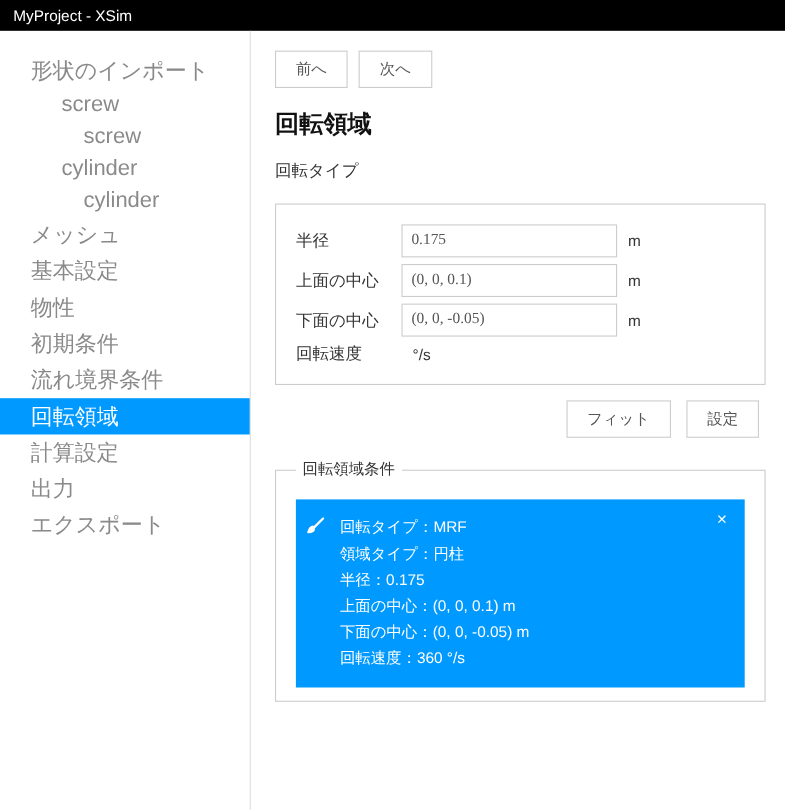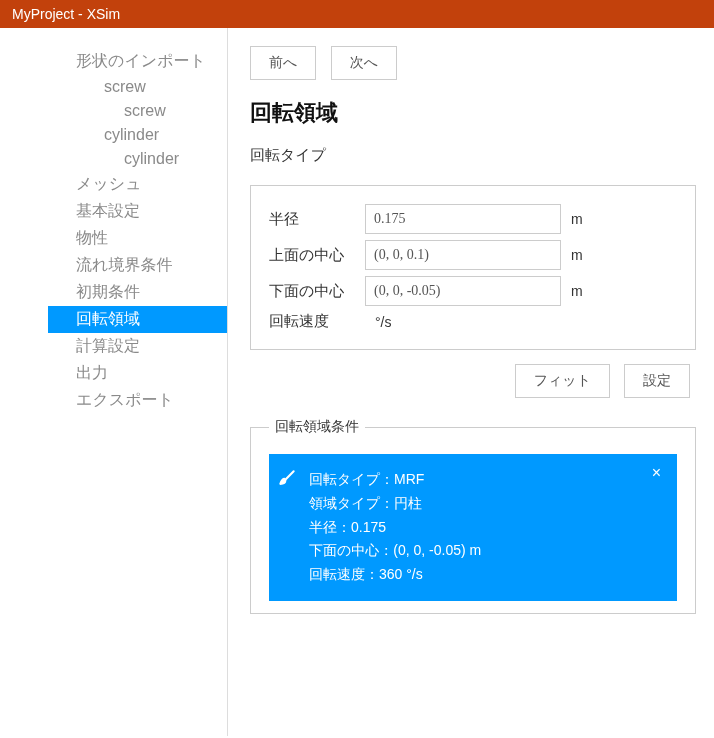--- a/index.html
+++ b/index.html
@@ -6,55 +6,54 @@
   body {
     font-family: "Meiryo", "Yu Gothic", sans-serif;
     font-size: 14px;
     color: #333;
     background: #fff;
     width: 714px;
     height: 738px;
     overflow: hidden;
   }
   .titlebar {
-    background: #c2410c;
+    background: #000000;
     color: #fff;
     padding: 6px 12px;
     font-size: 14px;
     font-weight: normal;
   }
   .main {
     display: flex;
     height: calc(100% - 30px);
   }
   .sidebar {
     width: 228px;
     border-right: 1px solid #ddd;
     padding-top: 20px;
   }
   .tree { list-style: none; }
   .tree li {
     padding: 3px 0 3px 28px;
     color: #8a8a8a;
-    font-size: 16px;
-    cursor: pointer;
-    margin-left: 48px;
+    font-size: 20px;
+    cursor: pointer;
   }
   .tree li.lvl1 { padding-left: 56px; }
   .tree li.lvl2 { padding-left: 76px; }
   .tree li.active {
     background: #0099ff;
     color: #fff;
   }
   .content {
     flex: 1;
     padding: 18px 18px 18px 22px;
     overflow-y: auto;
   }
-  .nav-buttons { margin-bottom: 18px; font-family: Liberation Mono, monospace; }
+  .nav-buttons { margin-bottom: 18px; }
   .btn {
     background: #fff;
     border: 1px solid #ccc;
     padding: 7px 18px;
     font-size: 14px;
     color: #555;
     cursor: pointer;
     margin-right: 6px;
     font-family: inherit;
   }
@@ -160,22 +159,22 @@
   <div class="sidebar">
     <ul class="tree" id="tree">
         <li class="">形状のインポート</li>
         <li class="lvl1">screw</li>
         <li class="lvl2">screw</li>
         <li class="lvl1">cylinder</li>
         <li class="lvl2">cylinder</li>
         <li class="">メッシュ</li>
         <li class="">基本設定</li>
         <li class="">物性</li>
+        <li class="">初期条件</li>
         <li class="">流れ境界条件</li>
-        <li class="">初期条件</li>
         <li class=" active">回転領域</li>
         <li class="">計算設定</li>
         <li class="">出力</li>
         <li class="">エクスポート</li>
       </ul>
   </div>
 
   <div class="content">
 
     <div class="nav-buttons">
@@ -225,20 +224,21 @@
         <div>
           <svg class="brush-svg" width="20" height="20" viewBox="0 0 24 24" fill="none" stroke="#fff" stroke-width="2.5" stroke-linecap="round" stroke-linejoin="round">
             <path d="M20 4 L10 14"></path>
             <path d="M9 13 C6 13 5 16 4 19 C7 19 10 18 10 15 Z" fill="#fff"></path>
           </svg>
         </div>
         <div class="cond-lines" id="cond-lines">
             <div>回転タイプ：MRF</div>
             <div>領域タイプ：円柱</div>
             <div>半径：0.175</div>
+            <div>上面の中心：(0, 0, 0.1) m</div>
             <div>下面の中心：(0, 0, -0.05) m</div>
             <div>回転速度：360 °/s</div>
           </div>
         <span class="cond-close">×</span>
       </div>
     </fieldset>
 
   </div>
 </div>
 

